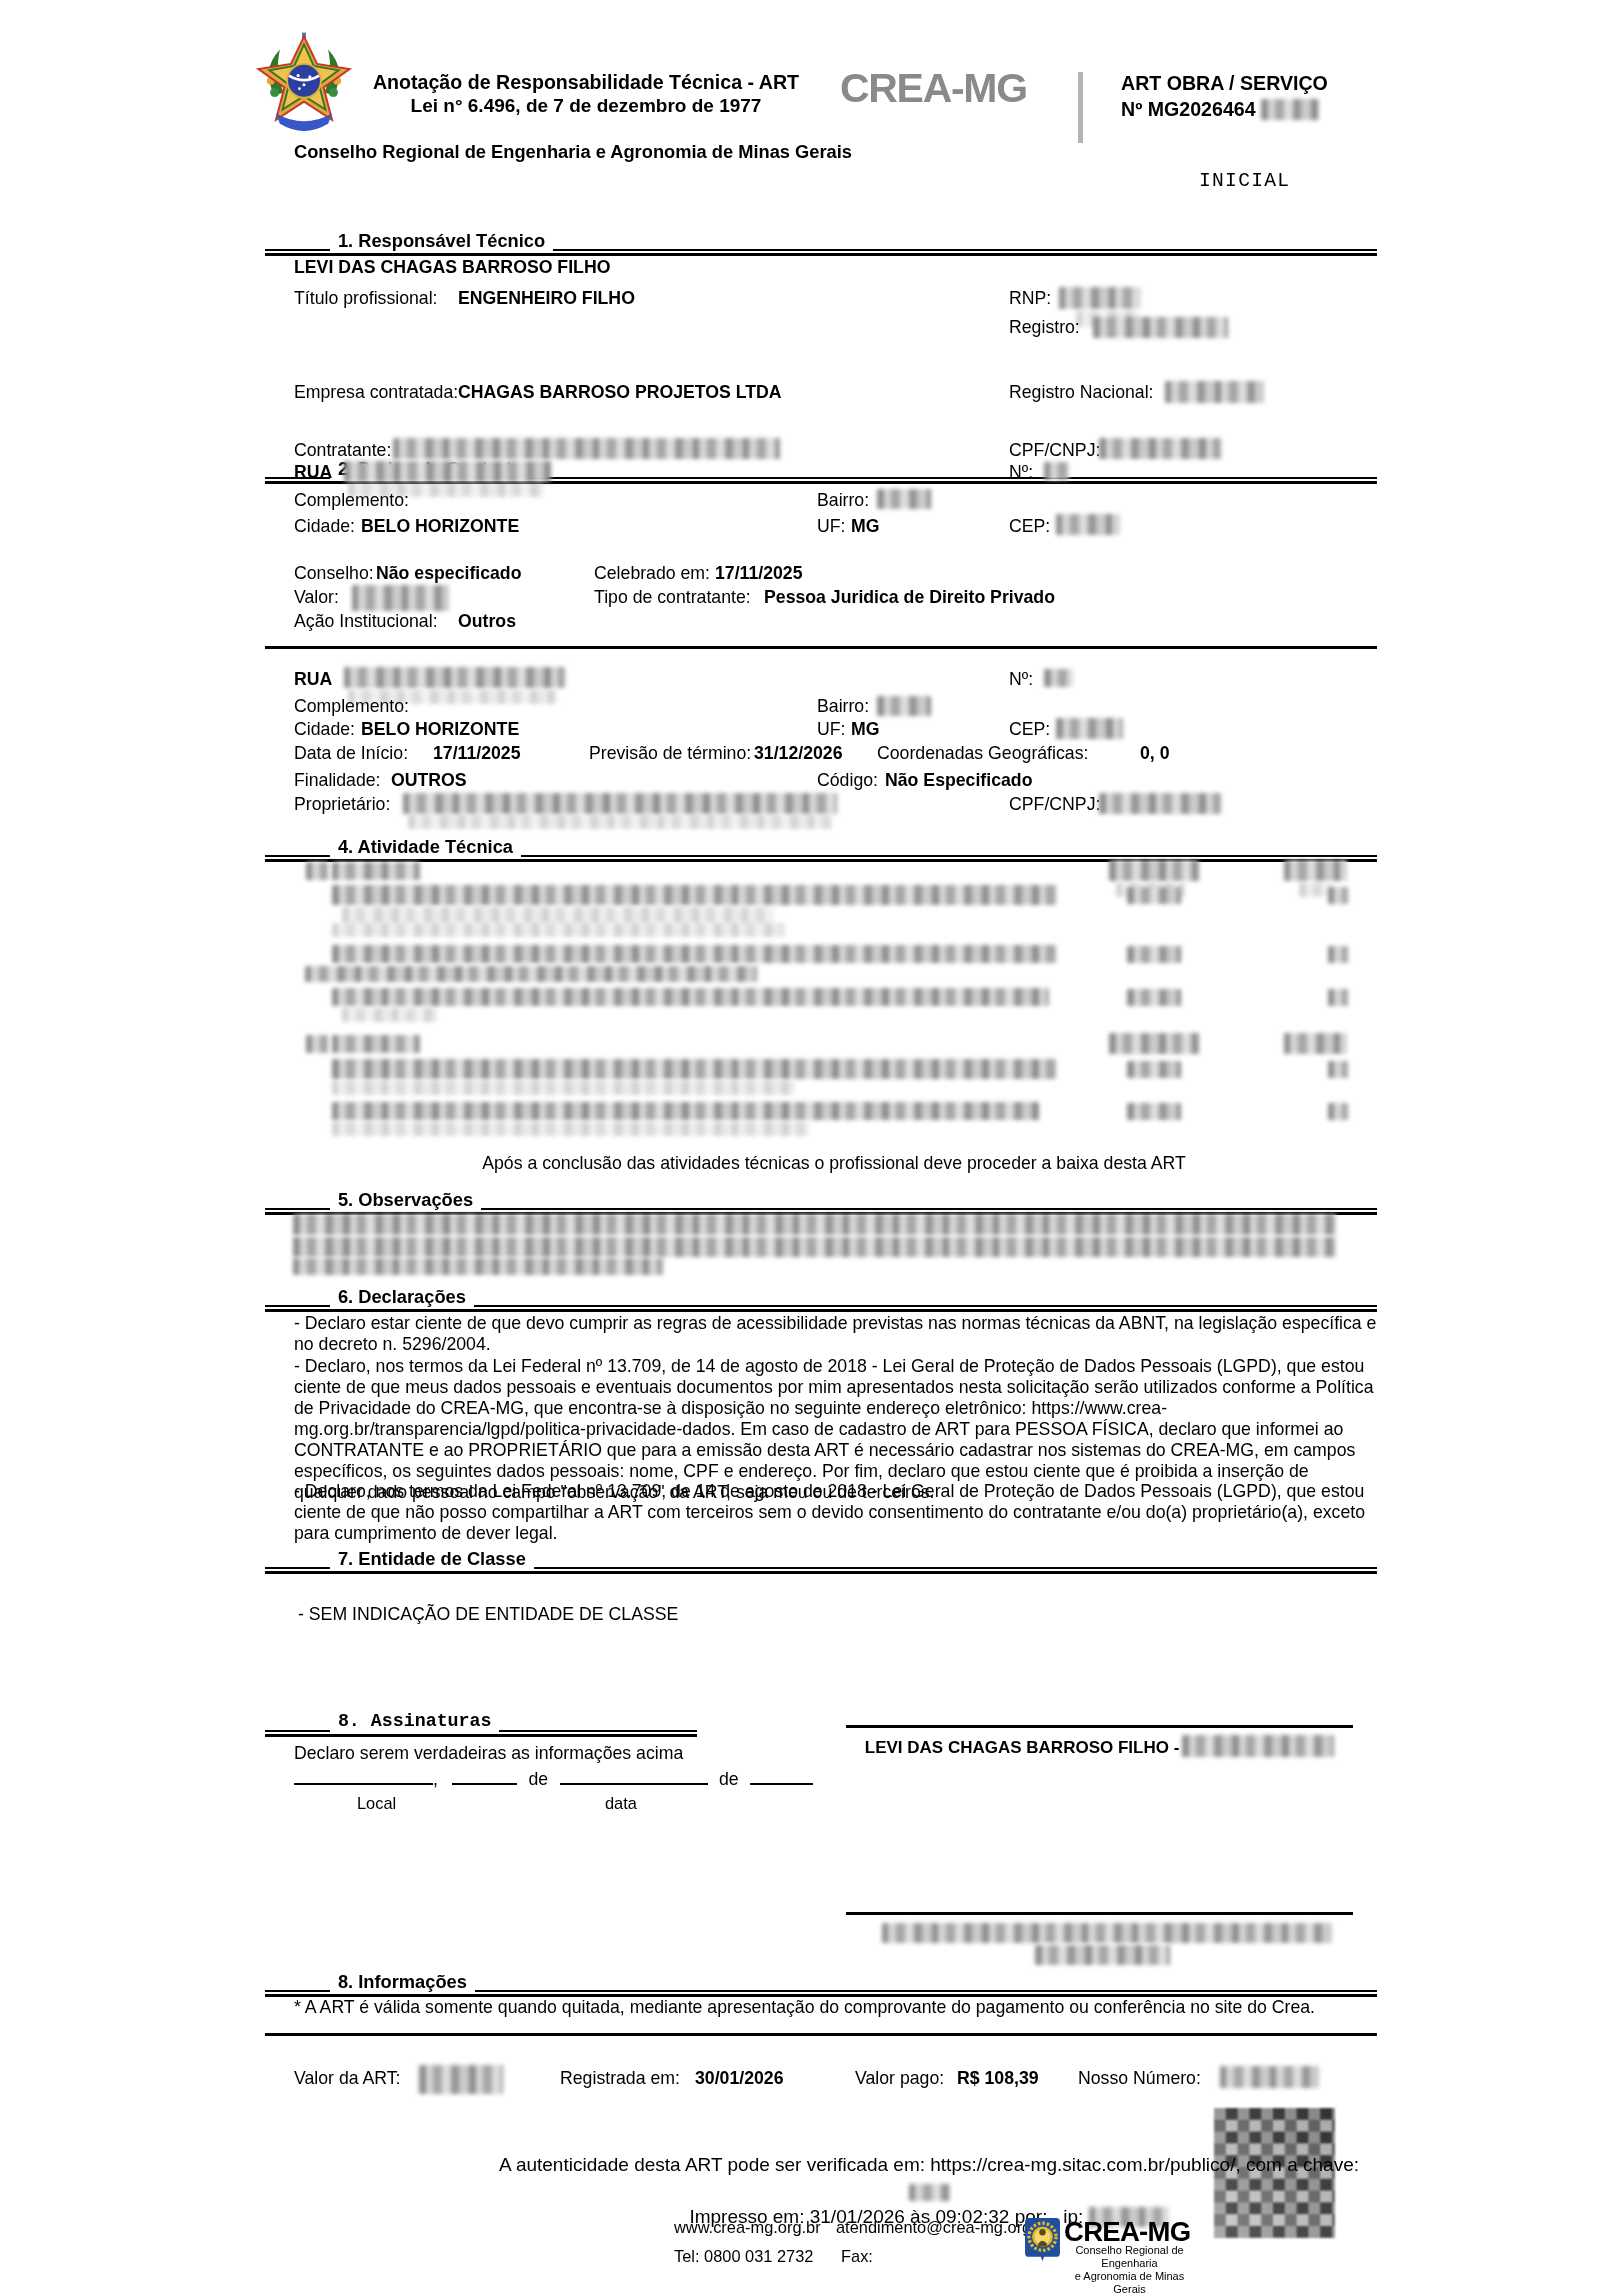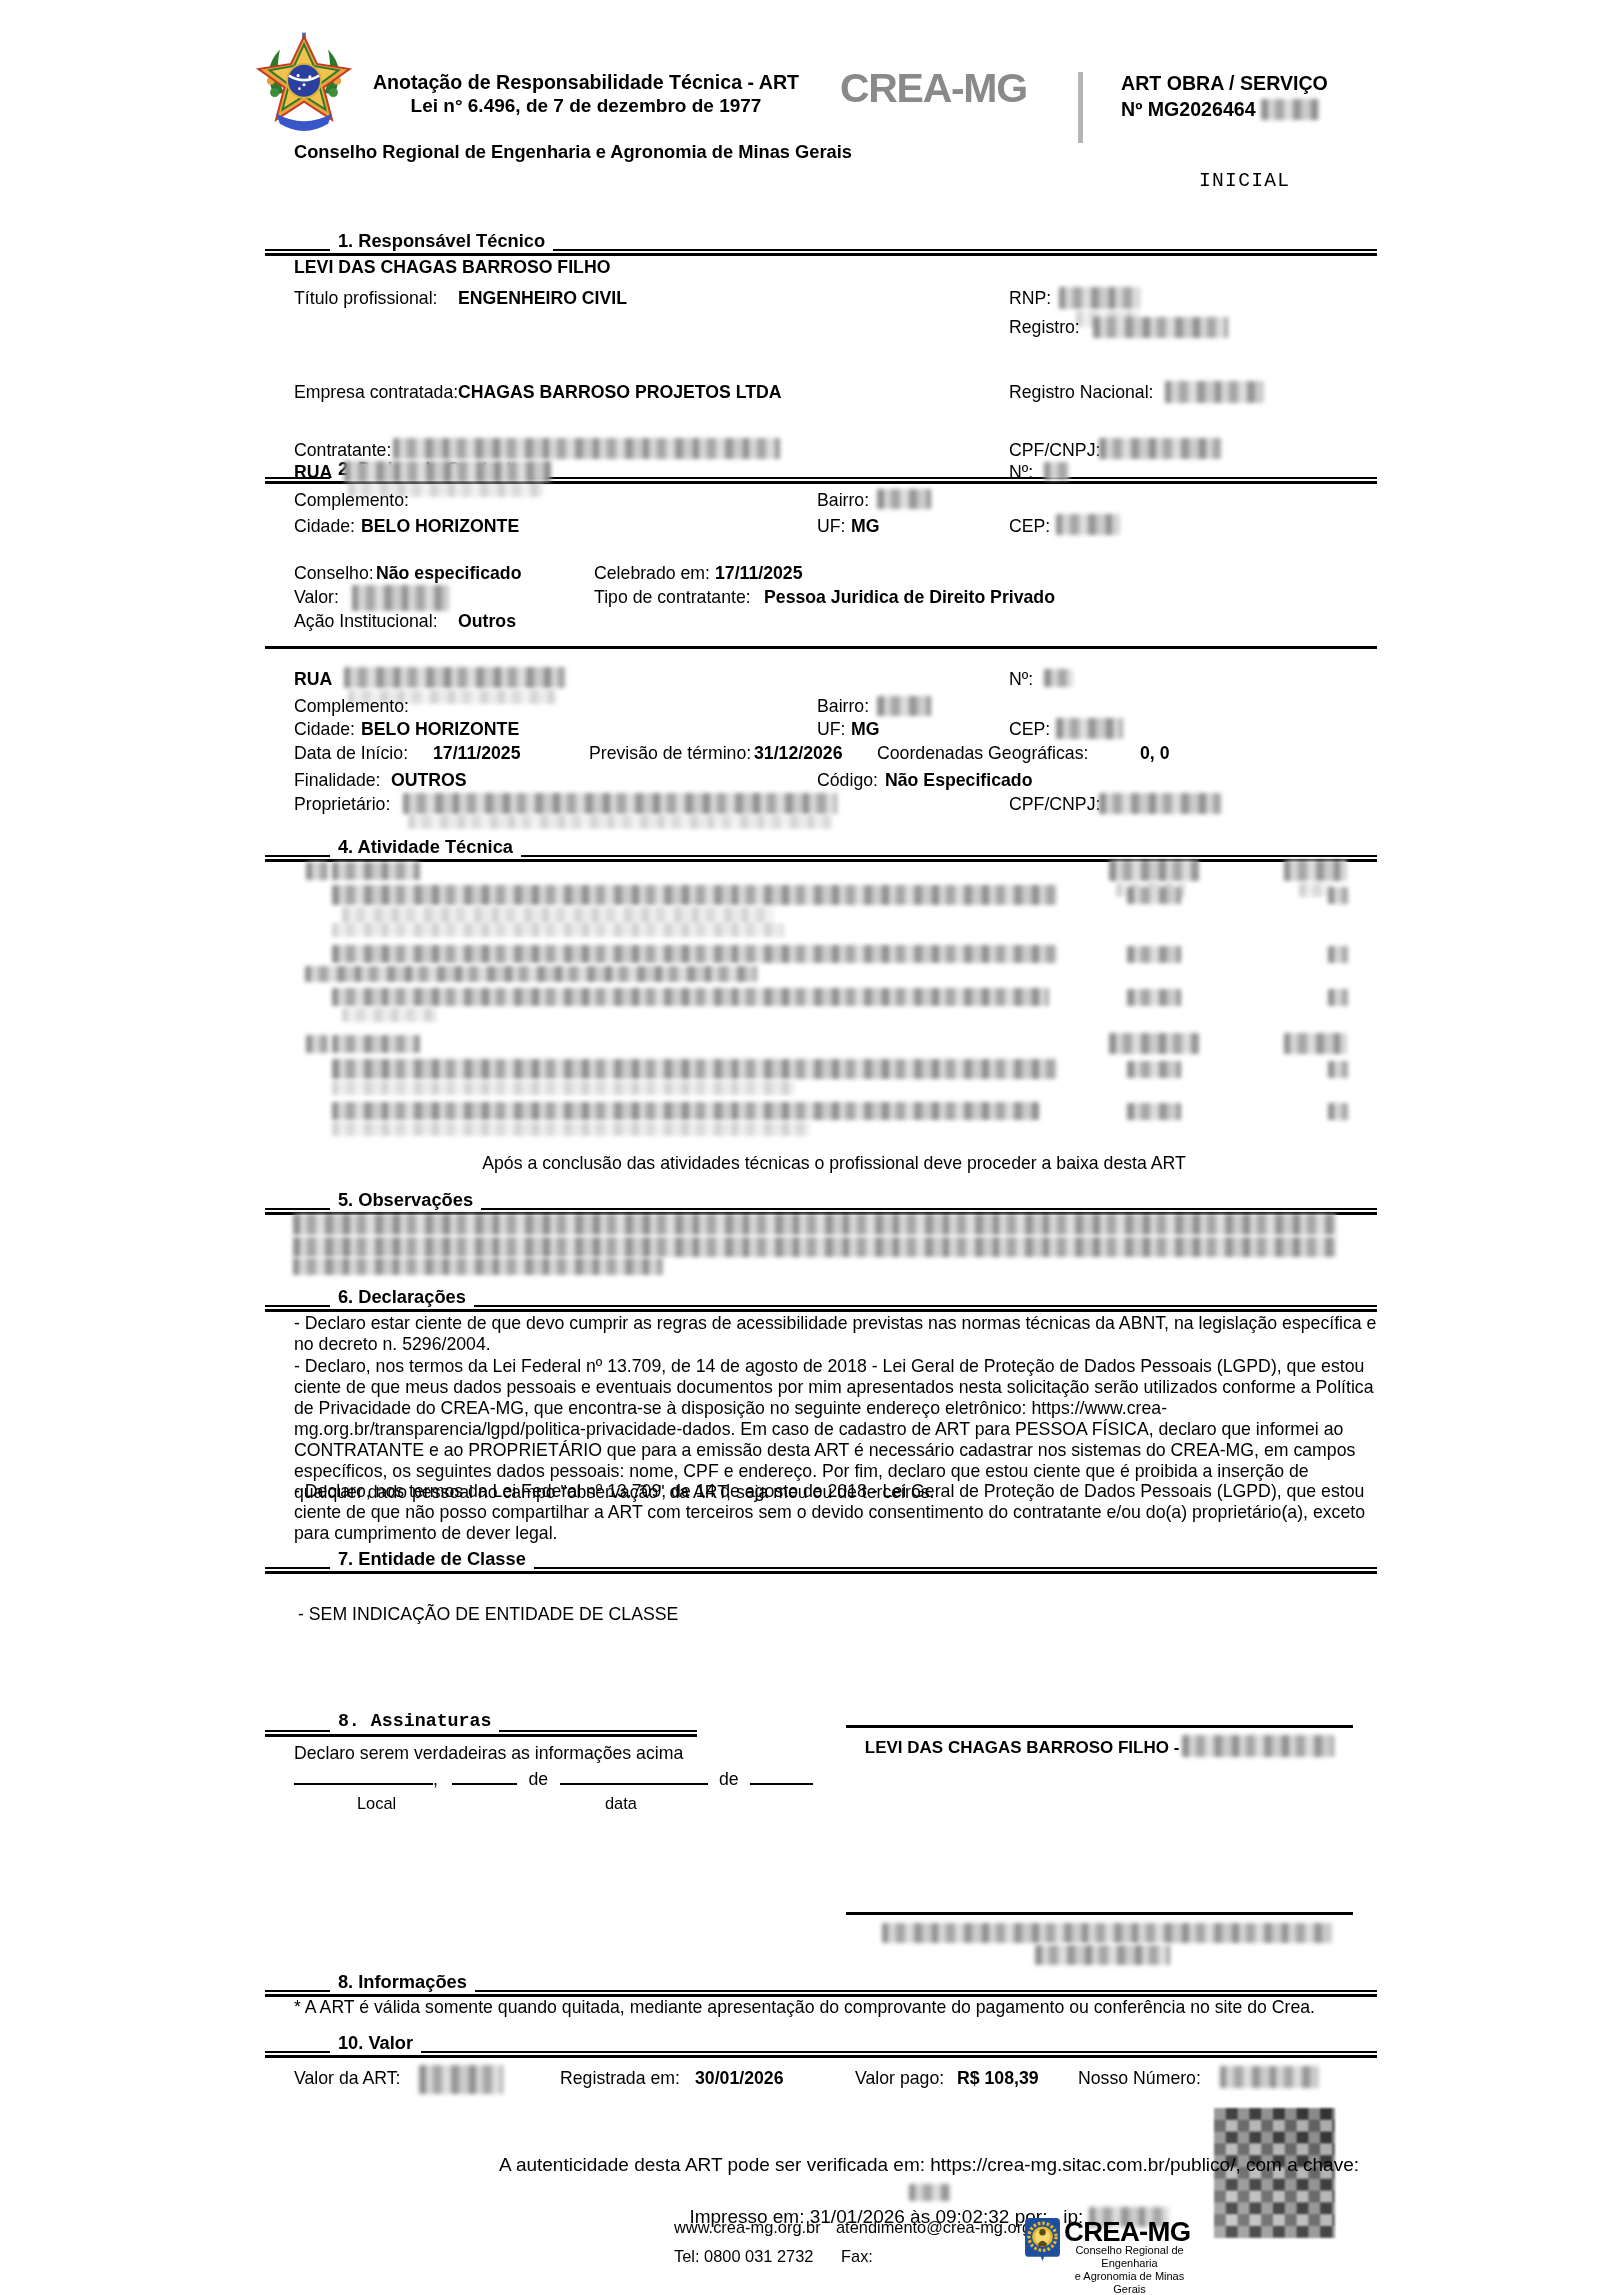--- a/index.html
+++ b/index.html
@@ -87,21 +87,21 @@
   <div class="sec" style="top:229px;">
     <div class="sec-row">
         <span class="sec-stub"></span>
       <span class="sec-title">1. Responsável Técnico</span>
       <span class="sec-fill"></span>
       </div>
     <div class="sec-bar"></div>
   </div>
   <div class="abs val" style="left:294px;top:257px;">LEVI DAS CHAGAS BARROSO FILHO</div>
   <div class="abs lbl" style="left:294px;top:288px;">Título profissional:</div>
-  <div class="abs val" style="left:458px;top:288px;">ENGENHEIRO CIVIL</div>
+  <div class="abs val" style="left:458px;top:288px;">ENGENHEIRO FILHO</div>
   <div class="abs lbl" style="left:1009px;top:288px;">RNP:</div>
   <div class="rb" style="left:1059px;top:287px;width:82px;height:22px;"></div>
   <div class="rb rb-light" style="left:1076px;top:311px;width:63px;height:15.7px;"></div>
   <div class="abs lbl" style="left:1009px;top:317px;">Registro:</div>
   <div class="rb" style="left:1093px;top:317px;width:135px;height:21px;"></div>
   <div class="abs lbl" style="left:294px;top:382px;">Empresa contratada:</div>
   <div class="abs val" style="left:458px;top:382px;">CHAGAS BARROSO PROJETOS LTDA</div>
   <div class="abs lbl" style="left:1009px;top:382px;">Registro Nacional:</div>
   <div class="rb" style="left:1165px;top:381px;width:99px;height:22px;"></div>
 
@@ -287,25 +287,20 @@
     <div class="sec-row">
         <span class="sec-stub"></span>
       <span class="sec-title">8. Informações</span>
       <span class="sec-fill"></span>
       </div>
     <div class="sec-bar"></div>
   </div>
   <div class="abs lbl" style="left:294px;top:1997px;">* A ART é válida somente quando quitada, mediante apresentação do comprovante do pagamento ou conferência no site do Crea.</div>
 
   <div class="sec" style="top:2031px;">
-    <div class="sec-row">
-        <span class="sec-stub"></span>
-      <span class="sec-title">10. Valor</span>
-      <span class="sec-fill"></span>
-      </div>
     <div class="sec-bar"></div>
   </div>
   <div class="abs lbl" style="left:294px;top:2068px;">Valor da ART:</div>
   <div class="rb" style="left:419px;top:2065px;width:84px;height:29px;"></div>
   <div class="abs lbl" style="left:560px;top:2068px;">Registrada em:</div>
   <div class="abs val" style="left:695px;top:2068px;">30/01/2026</div>
   <div class="abs lbl" style="left:855px;top:2068px;">Valor pago:</div>
   <div class="abs val" style="left:957px;top:2068px;">R$ 108,39</div>
   <div class="abs lbl" style="left:1078px;top:2068px;">Nosso Número:</div>
   <div class="rb" style="left:1220px;top:2066px;width:99px;height:22px;"></div>

